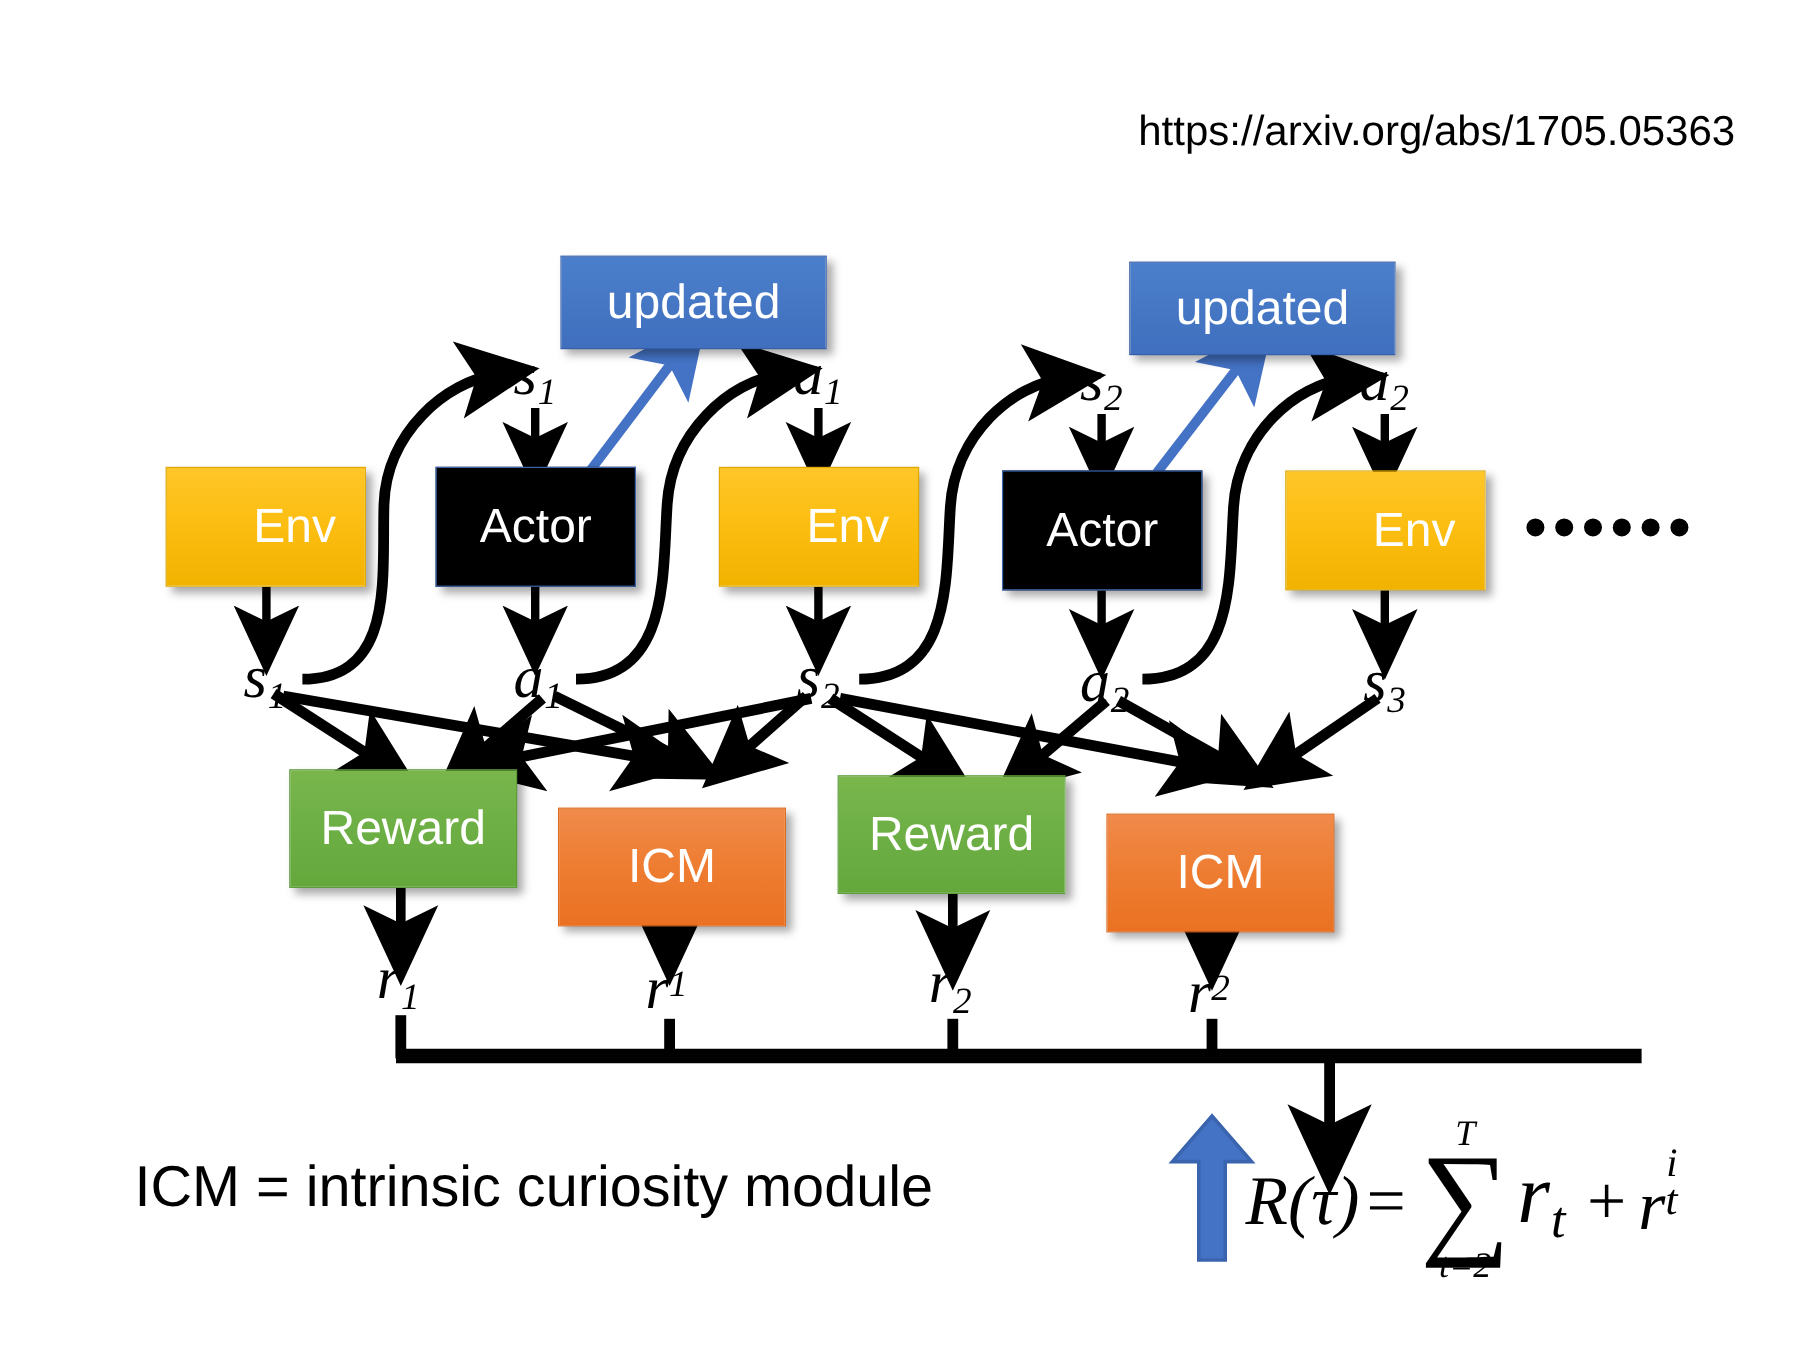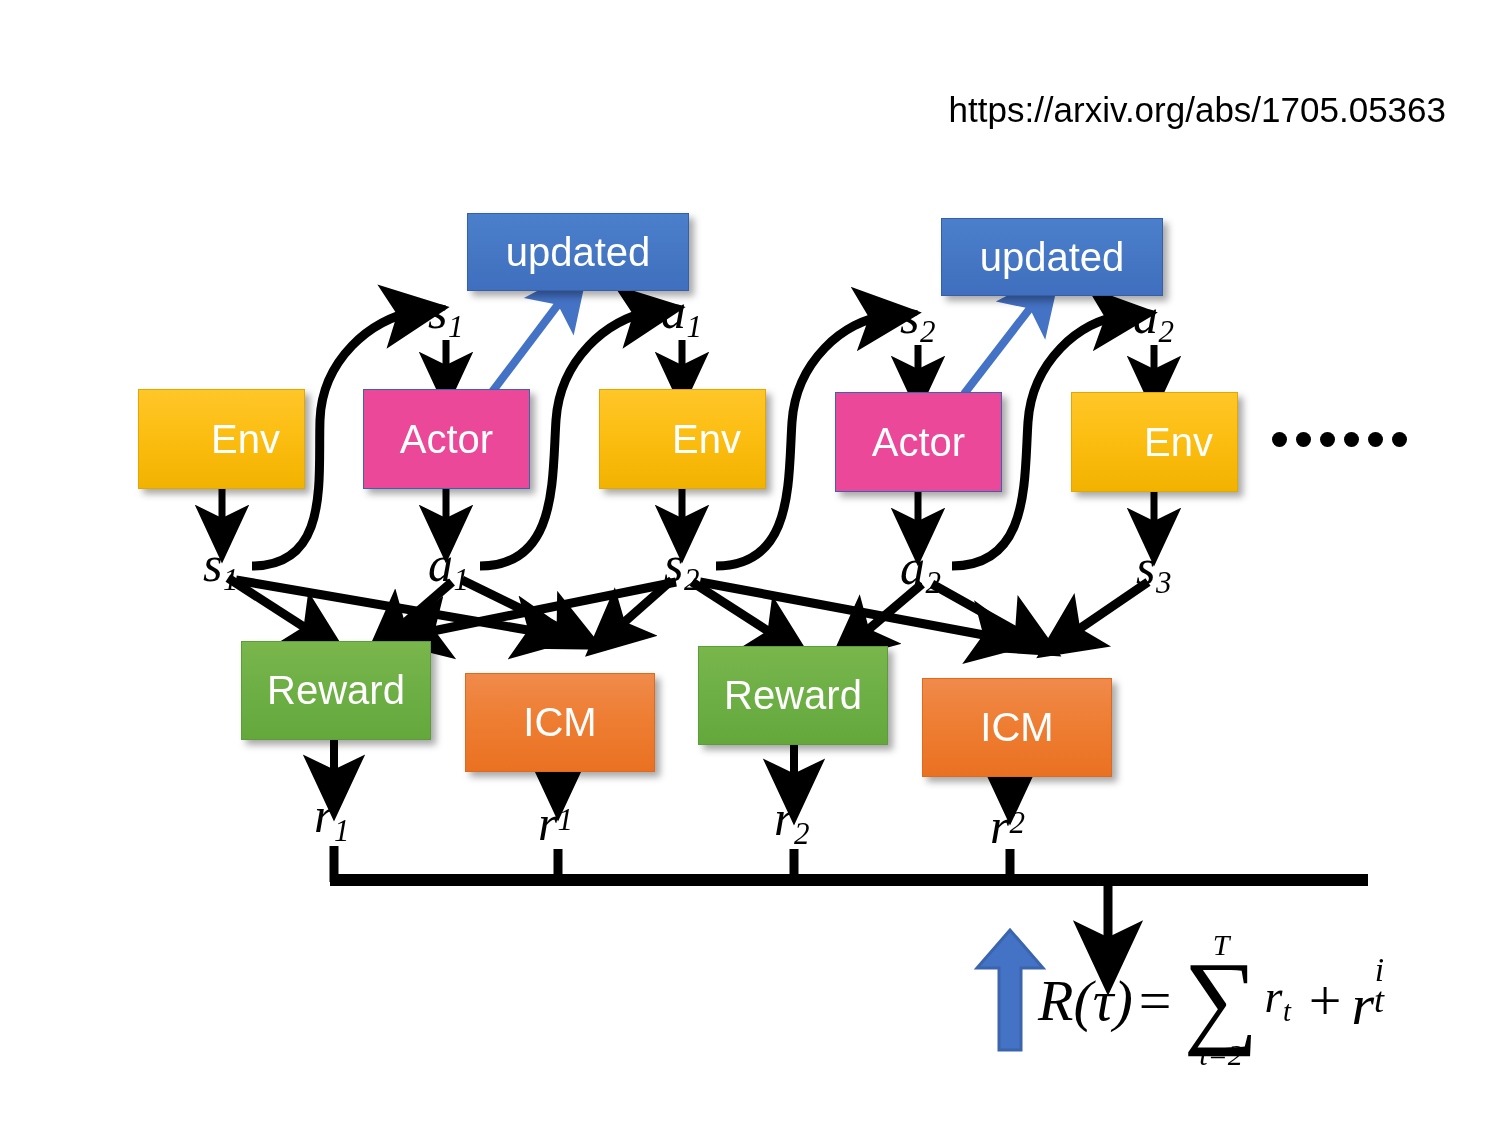--- a/index.html
+++ b/index.html
@@ -64,21 +64,21 @@
     font-family: "Liberation Sans", sans-serif;
     box-shadow: 5px 5px 7px rgba(0,0,0,0.34);
     box-sizing: border-box;
   }
   .box-env {
     background: linear-gradient(to bottom, #FFC629 0%, #FCBE12 45%, #F2B200 100%);
     border: 1px solid #E0A800;
     padding-left: 48px;
   }
   .box-actor {
-    background: #ec4899;
+    background: #000000;
     border: 1px solid #3A64AE;
   }
   .box-updated {
     background: linear-gradient(to bottom, #4B7FCB 0%, #3F6FBE 100%);
     border: 1px solid #365FA8;
   }
   .box-reward {
     background: linear-gradient(to bottom, #79B64C 0%, #6DAF45 50%, #64A83C 100%);
     border: 1px solid #5D9C38;
   }
@@ -328,30 +328,31 @@
   <div class="math var-label" style="left:538px; top:790px;">
     <span>r</span><span class="supsub"><span class="s-up">i</span><span class="s-dn">1</span></span>
   </div>
   <div class="math var-label" style="left:774px; top:793px;">
     <span>r</span><span class="sub">2</span>
   </div>
   <div class="math var-label" style="left:990px; top:793px;">
     <span>r</span><span class="supsub"><span class="s-up">i</span><span class="s-dn">2</span></span>
   </div>
 
+  <div class="legend-caption">ICM = intrinsic curiosity module</div>
 
   <div class="formula">
     <span>R(τ)</span>
     <span class="op">=</span>
     <span class="sigma-group">
       <span class="lim lim-top">T</span>
       <span class="sigma-glyph">∑</span>
       <span class="lim lim-bot">t=2</span>
     </span>
-    <span class="math" style="position:relative; font-size:46px;">
+    <span class="math" style="position:relative; font-size:70px;">
       <span>r</span><span class="sub">t</span>
     </span>
     <span class="op" style="padding:0 10px 0 18px;">+</span>
     <span class="math" style="position:relative; font-size:58px;">
       <span>r</span><span class="supsub"><span class="s-up">i</span><span class="s-dn">t</span></span>
     </span>
   </div>
 
 </div>
 

